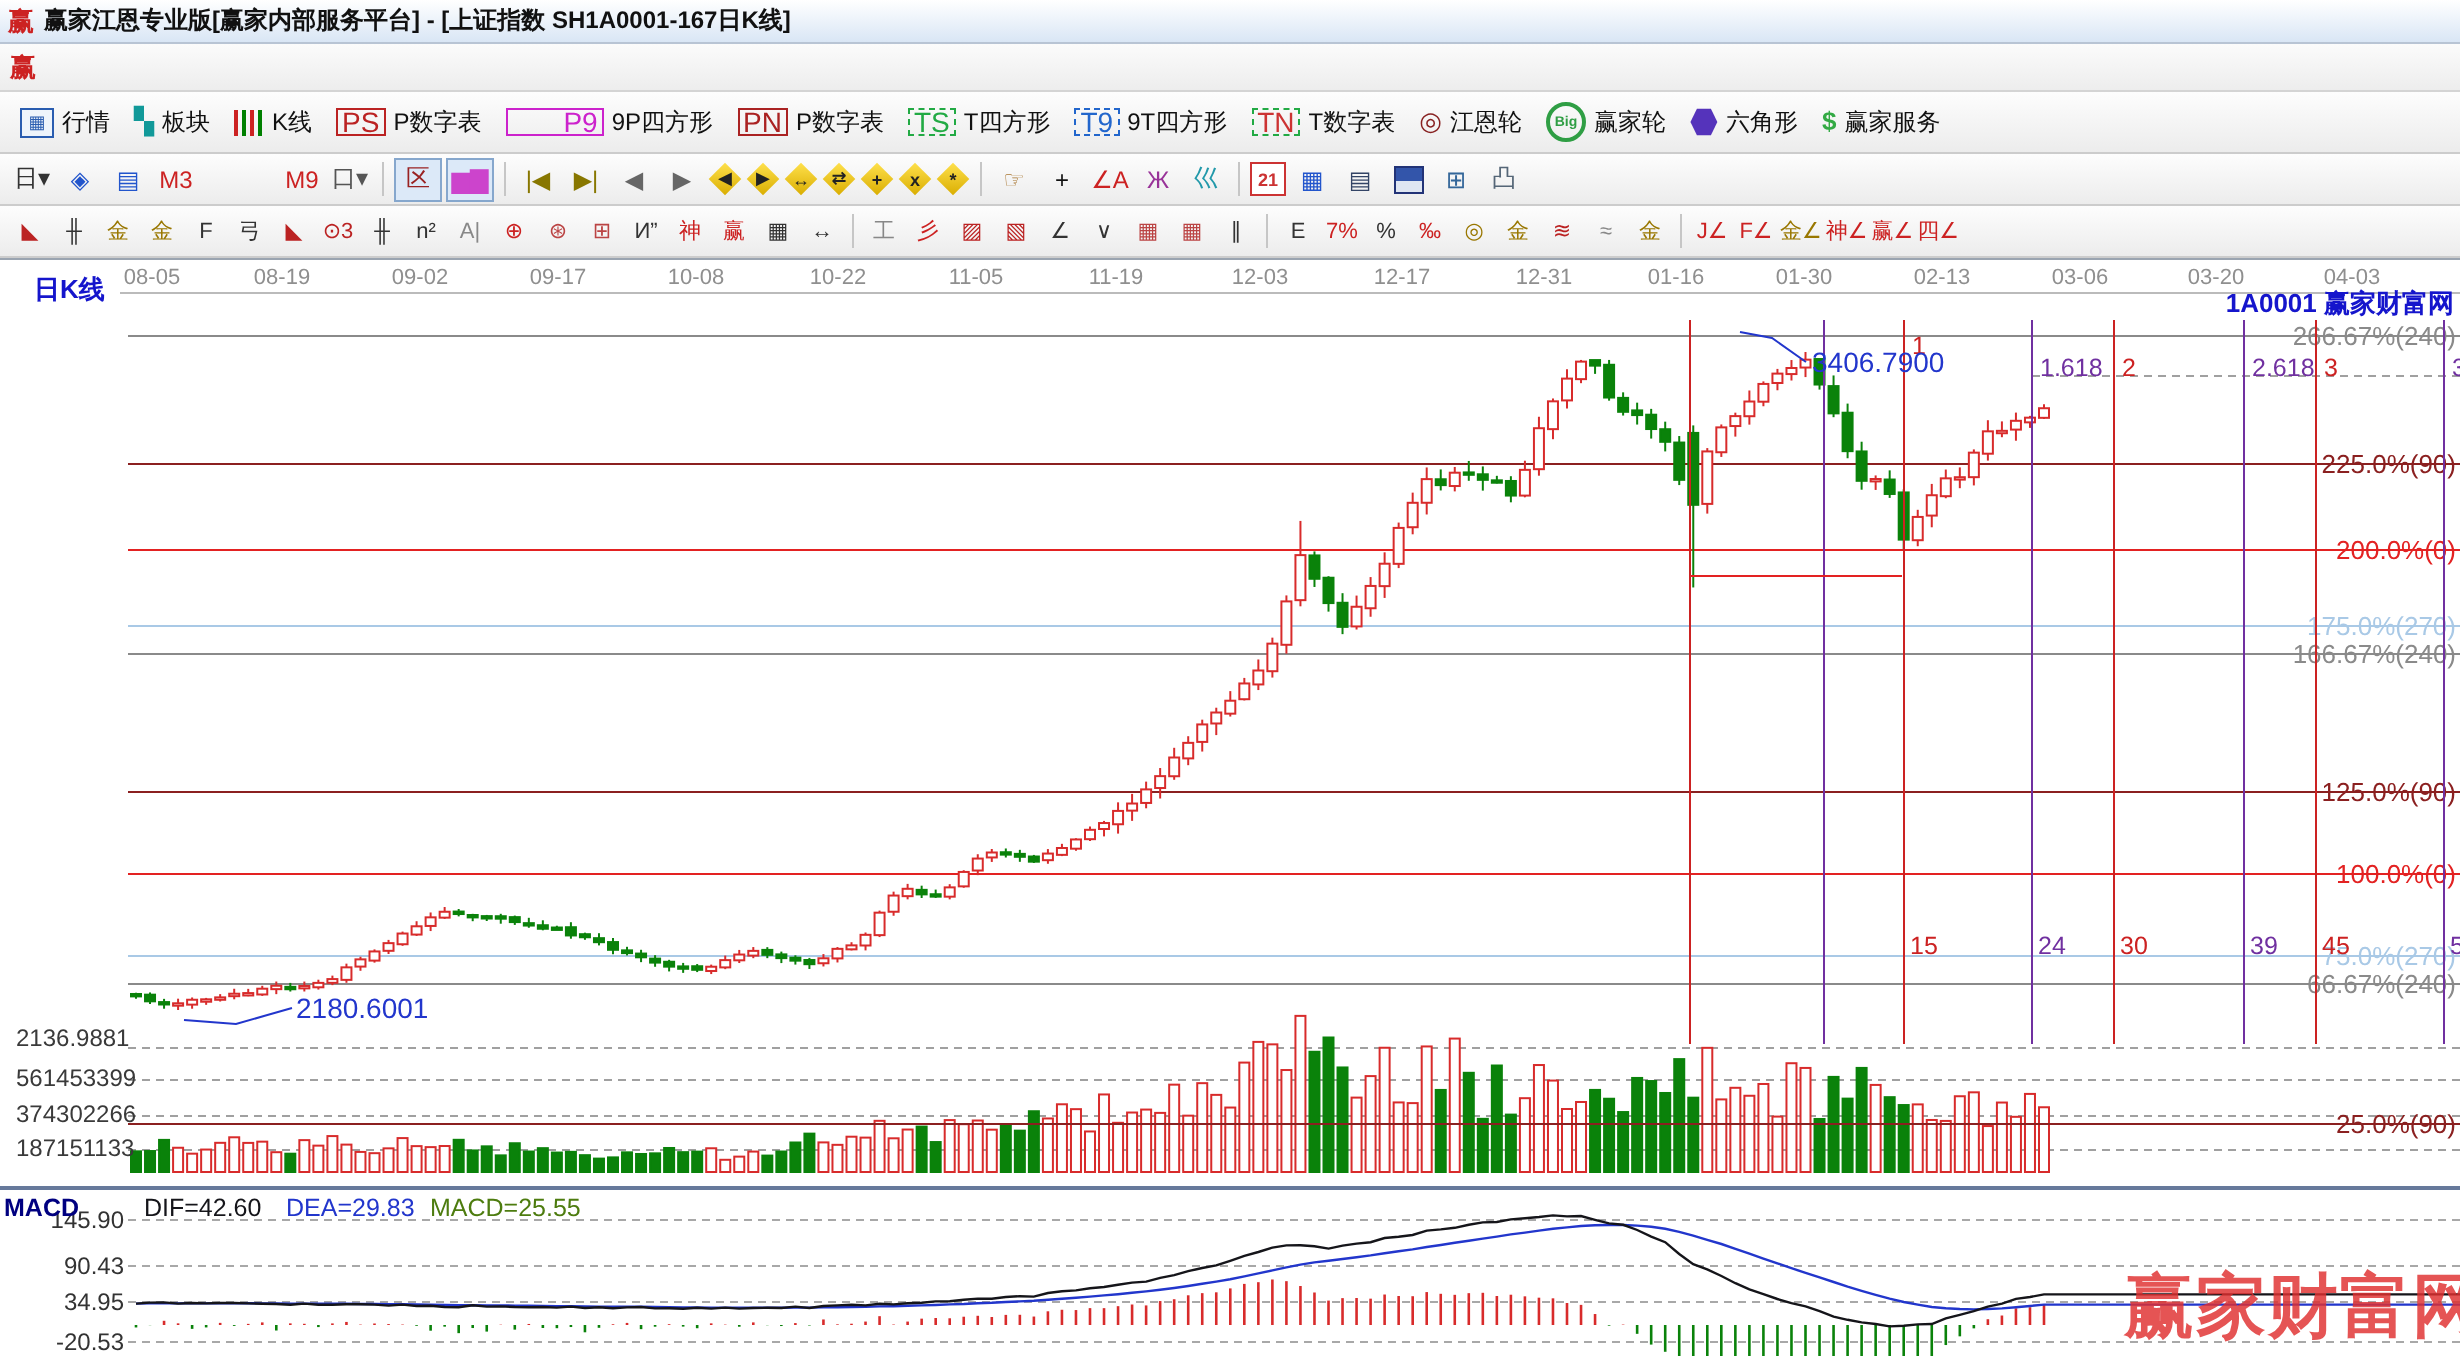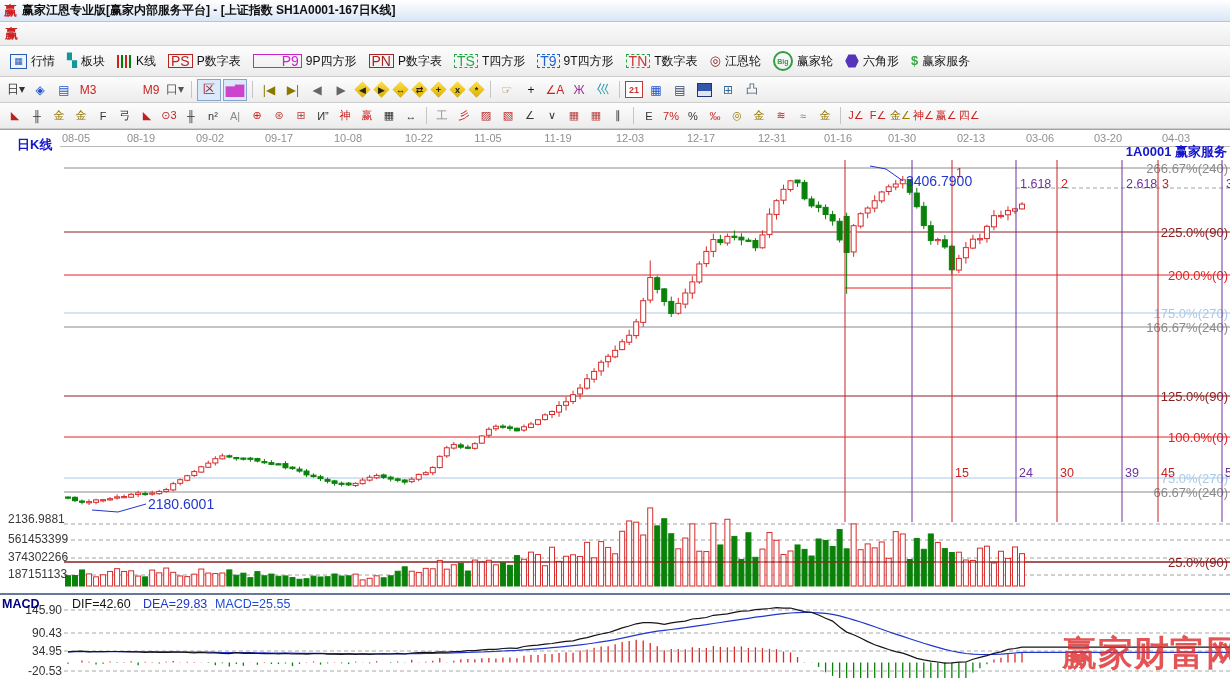--- a/index.html
+++ b/index.html
@@ -38,21 +38,21 @@
   .floppy{width:13px;height:12px;background:linear-gradient(#3355aa 55%,#dfe6f2 55%);border:1px solid #223377;display:inline-block;}
   .sep{width:1px;height:17px;background:#c6c6c6;margin:0 4px;}
   .chart{position:absolute;top:129px;left:0;width:1230px;height:549px;background:#fff;z-index:1;}
   .ov{position:absolute;z-index:3;white-space:nowrap;}
   #pane-label{left:17px;top:136px;color:#1515cc;font-weight:bold;font-size:13px;}
   #symbol-label{right:3px;top:143px;color:#1515cc;font-weight:bold;font-size:13px;}
   .macd-lbl{top:597px;font-size:12.5px;}
   #macd-t1{left:2px;color:#000080;font-weight:bold;}
   #macd-t2{left:72px;color:#15151a;}
   #macd-t3{left:143px;color:#2236cc;}
-  #macd-t4{left:215px;color:#1d4ed8;}
+  #macd-t4{left:215px;color:#4d7c0f;}
   #watermark{left:1062px;top:630px;font-size:35px;font-weight:bold;color:#e02f2f;opacity:0.82;
        letter-spacing:1px;z-index:4;font-family:"DejaVu Serif","Liberation Serif",serif;}
 </style>
 </head>
 <body>
 
 <div class="titlebar">
   <span class="applogo">赢</span>
   <span class="title-text">赢家江恩专业版[赢家内部服务平台] - [上证指数  SH1A0001-167日K线]</span>
 </div>
@@ -834,18 +834,18 @@
       <path d="M92,510 L118,512 L146,504" fill="none" stroke="#2236cc"></path>
       <text x="148" y="509" fill="#2236cc" font-size="14" text-anchor="start">2180.6001</text>
       <text x="8" y="523" fill="#3a3a3a" font-size="12" text-anchor="start">2136.9881</text>
       <text x="8" y="543" fill="#3a3a3a" font-size="12" text-anchor="start">561453399</text>
       <text x="8" y="561" fill="#3a3a3a" font-size="12" text-anchor="start">374302266</text>
       <text x="8" y="578" fill="#3a3a3a" font-size="12" text-anchor="start">187151133</text>
     </svg>
 </div>
 
 <div class="ov" id="pane-label">日K线</div>
-<div class="ov" id="symbol-label">1A0001 赢家服务</div>
+<div class="ov" id="symbol-label">1A0001 赢家财富网</div>
 <div class="ov macd-lbl" id="macd-t1">MACD</div>
 <div class="ov macd-lbl" id="macd-t2">DIF=42.60</div>
 <div class="ov macd-lbl" id="macd-t3">DEA=29.83</div>
 <div class="ov macd-lbl" id="macd-t4">MACD=25.55</div>
 <div class="ov" id="watermark">赢家财富网</div>
 
 </body></html>

